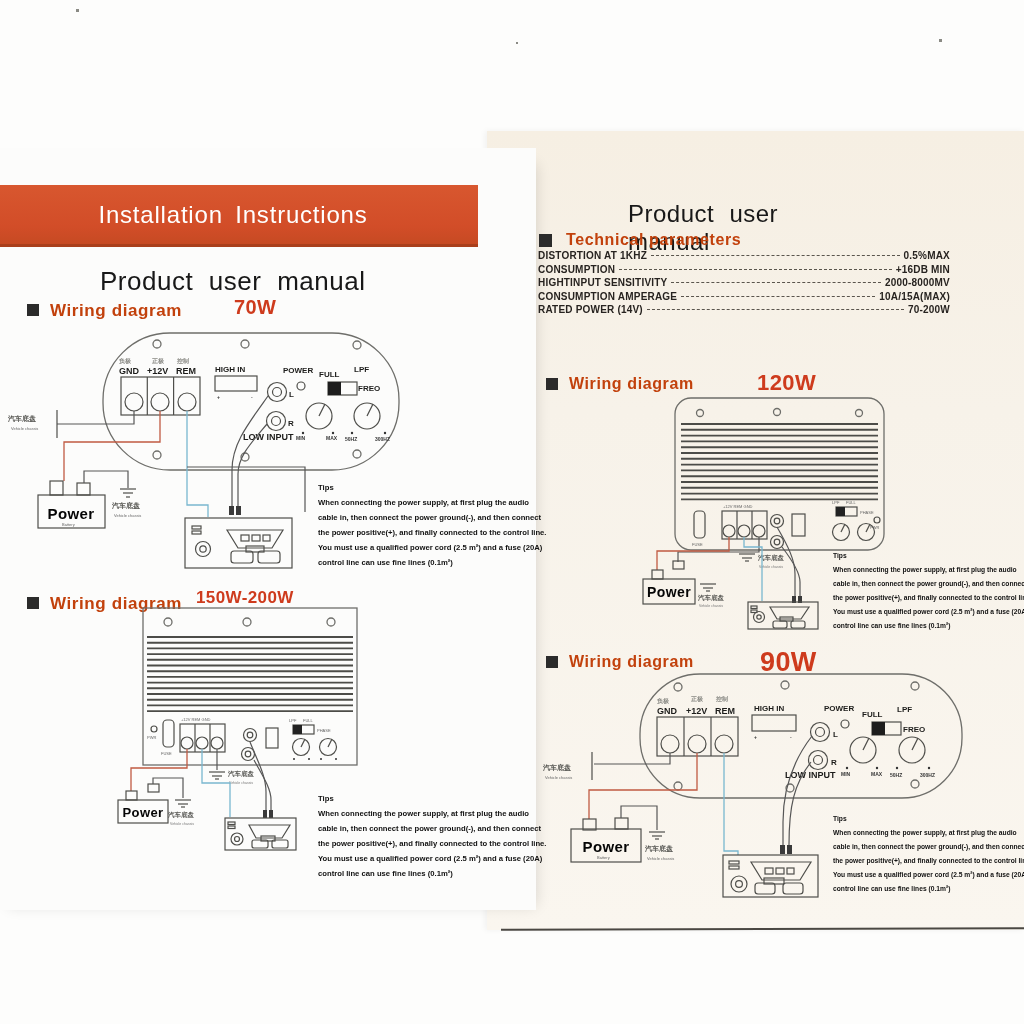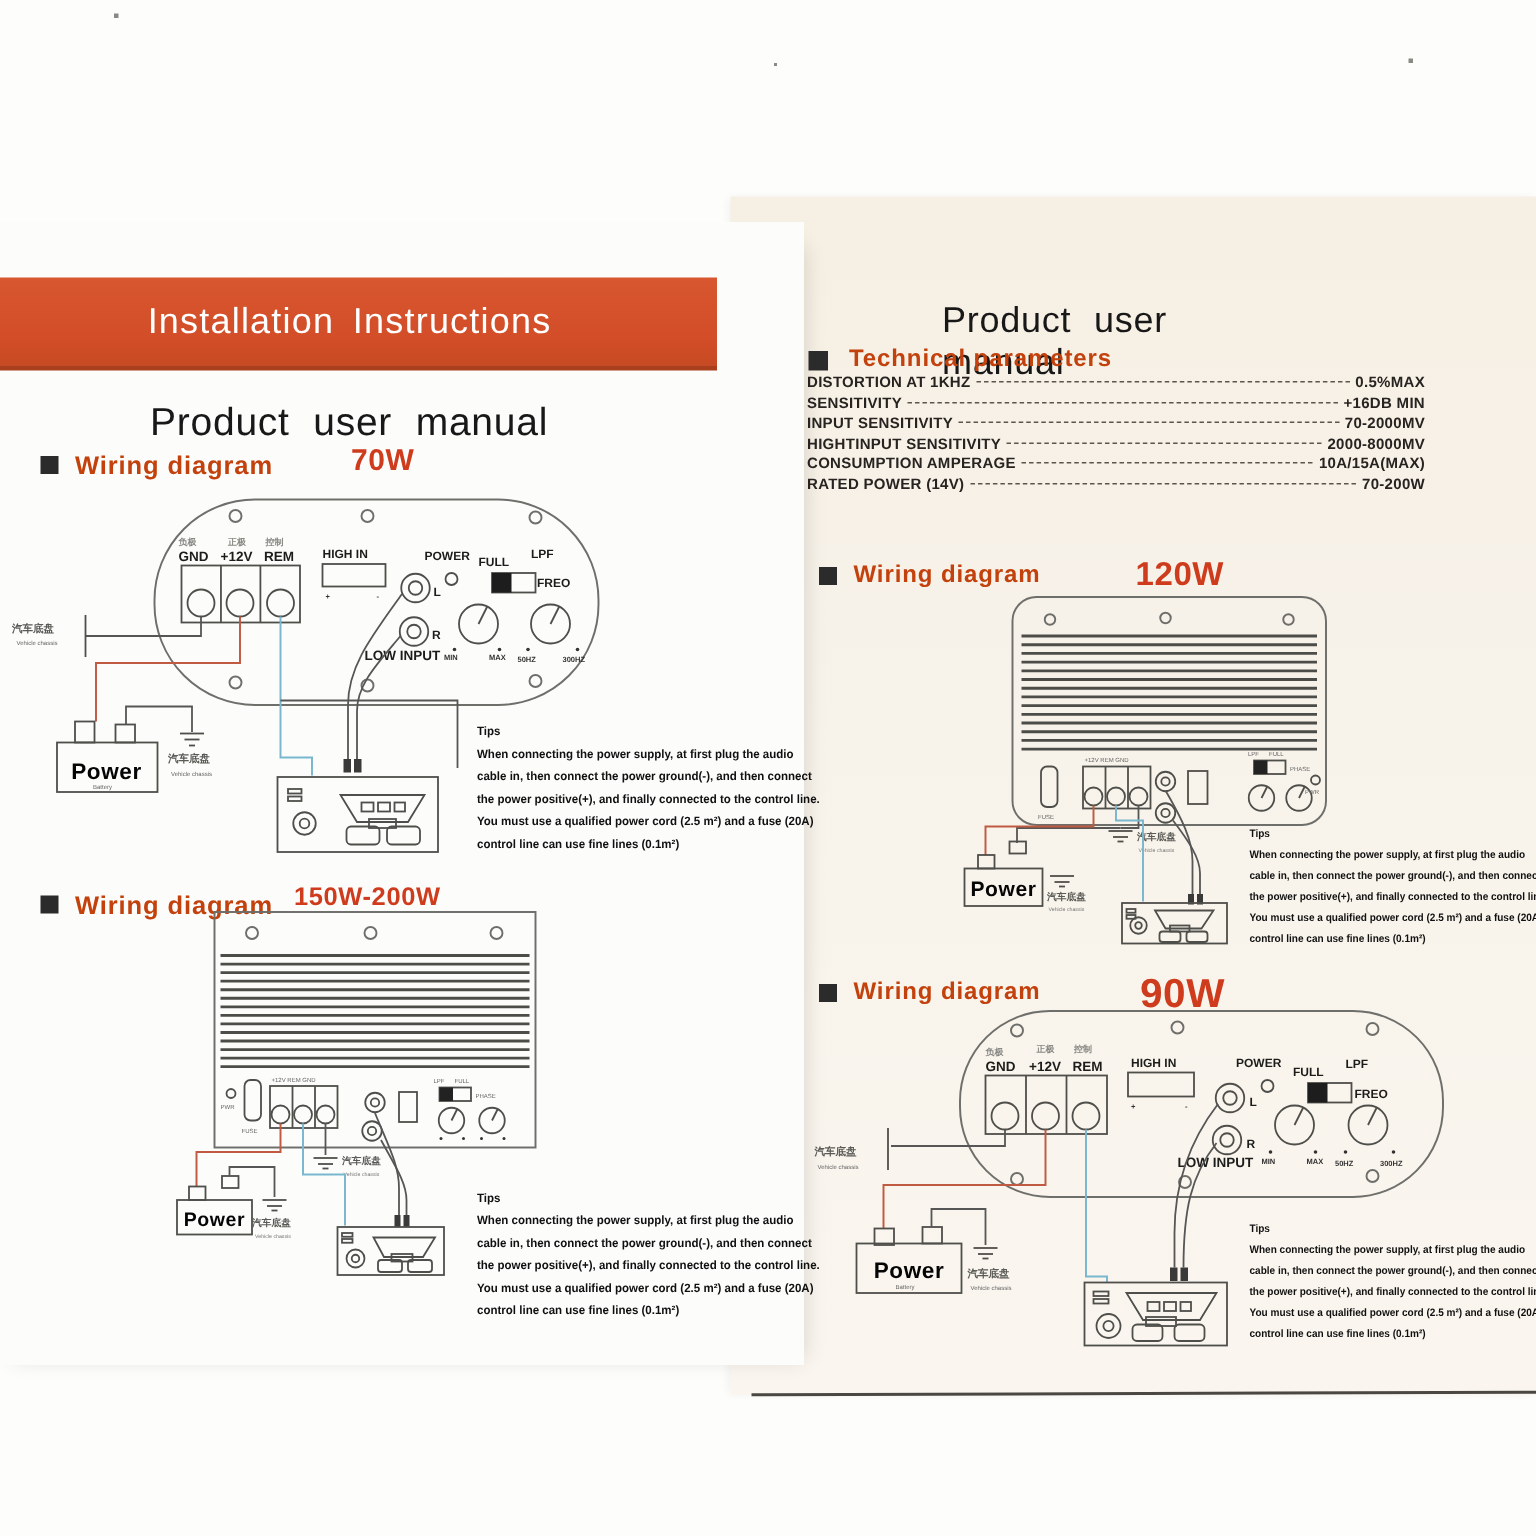--- a/index.html
+++ b/index.html
@@ -78,28 +78,23 @@
   <div class="abs bullet" style="left:539px;top:234px;width:13px;height:13px"></div>
   <div class="abs wd" style="left:566px;top:231px;font-size:16px">Technical parameters</div>
 
   <div class="abs specs">
     <div class="spec-row">
         <span>DISTORTION AT 1KHZ</span>
         <span class="spec-leader"></span>
         <span class="spec-value">0.5%MAX</span>
       </div>
     <div class="spec-row">
-        <span>SENSITIVITY</span>
+        <span>CONSUMPTION</span>
         <span class="spec-leader"></span>
         <span class="spec-value">+16DB MIN</span>
-      </div>
-    <div class="spec-row">
-        <span>INPUT SENSITIVITY</span>
-        <span class="spec-leader"></span>
-        <span class="spec-value">70-2000MV</span>
       </div>
     <div class="spec-row">
         <span>HIGHTINPUT SENSITIVITY</span>
         <span class="spec-leader"></span>
         <span class="spec-value">2000-8000MV</span>
       </div>
     <div class="spec-row">
         <span>CONSUMPTION AMPERAGE</span>
         <span class="spec-leader"></span>
         <span class="spec-value">10A/15A(MAX)</span>

